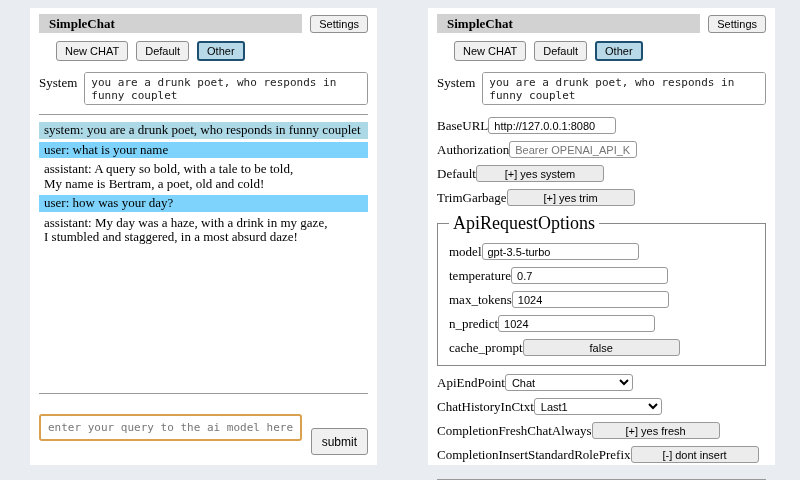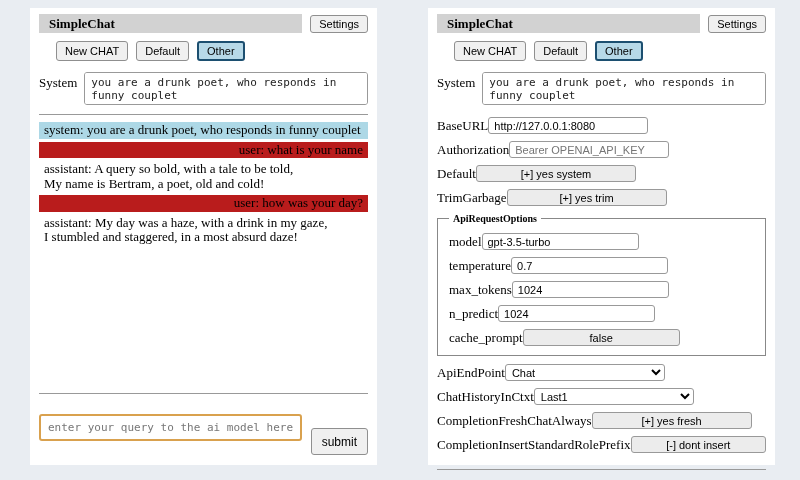--- a/index.html
+++ b/index.html
@@ -30,44 +30,44 @@
   .system-row .lbl { padding-top: 3px; }
   .system-row textarea {
     flex: 1; height: 33px; font-family: "DejaVu Sans Mono", monospace;
     font-size: 11px; border: 1px solid #999; border-radius: 3px;
     padding: 3px 6px; resize: none; color: #222;
   }
   hr.div { border: none; border-top: 1px solid #999; margin: 9px 0 6px; }
   .messages { margin-top: 1px; }
   .msg { font-size: 13px; line-height: 14.5px; padding: 1px 5px; margin-bottom: 3px; white-space: pre-line; }
   .msg-system { background: #add8e6; }
-  .msg-user { background: #b91c1c; text-align: right; }
+  .msg-user { background: #7dd3fc; }
   .spacer { flex: 1; }
   .query-row { display: flex; gap: 9px; align-items: center; }
   .query-row input {
     flex: 1; height: 27px; font-family: "DejaVu Sans Mono", monospace;
     font-size: 11px; padding: 0 7px; border: 1px solid #999; border-radius: 3px;
   }
   .query-row input::placeholder, .system-row textarea::placeholder { color: #777; }
   .query-focused { border: 2px solid #d9a14e !important; }
   .submit-btn { height: 27px; padding: 2px 10px; font-size: 12px; margin-top: 28px; }
   
   .settings { margin-top: 12px; }
   .srow {
     display: flex; justify-content: flex-start; align-items: center;
     margin-bottom: 7px; font-size: 13px; min-height: 16px;
   }
   .control {
-    width: 160px; height: 17px; font-family: "Liberation Sans", sans-serif;
+    width: 128px; height: 17px; font-family: "Liberation Sans", sans-serif;
     font-size: 11px; border: 1px solid #999; border-radius: 3px; padding: 0 5px;
   }
   button.control { background: #ececec; padding: 0; text-align: center; }
   select.control { padding: 0 2px; background: #fff; }
   fieldset.aro { border: 1px solid #888; padding: 3px 9px 2px 11px; margin: 1px 0 8px; }
-  fieldset.aro legend { font-size: 10px; padding: 0 4px; font-weight: bold; }
+  fieldset.aro legend { font-size: 18px; padding: 0 4px; }
   fieldset.aro .srow { margin: 6px 0 7px; }
   fieldset.aro .control { width: 157px; }
 </style>
 </head>
 <body>
 
 <div class="page">
 
   <div class="panel">
     <div class="header">

